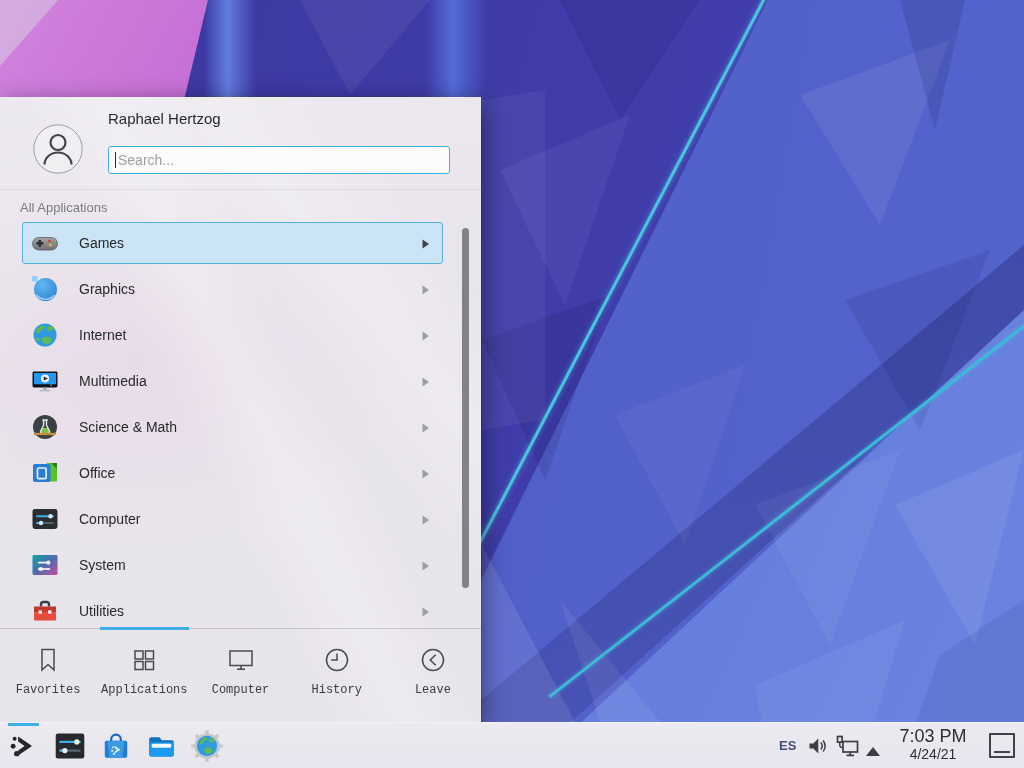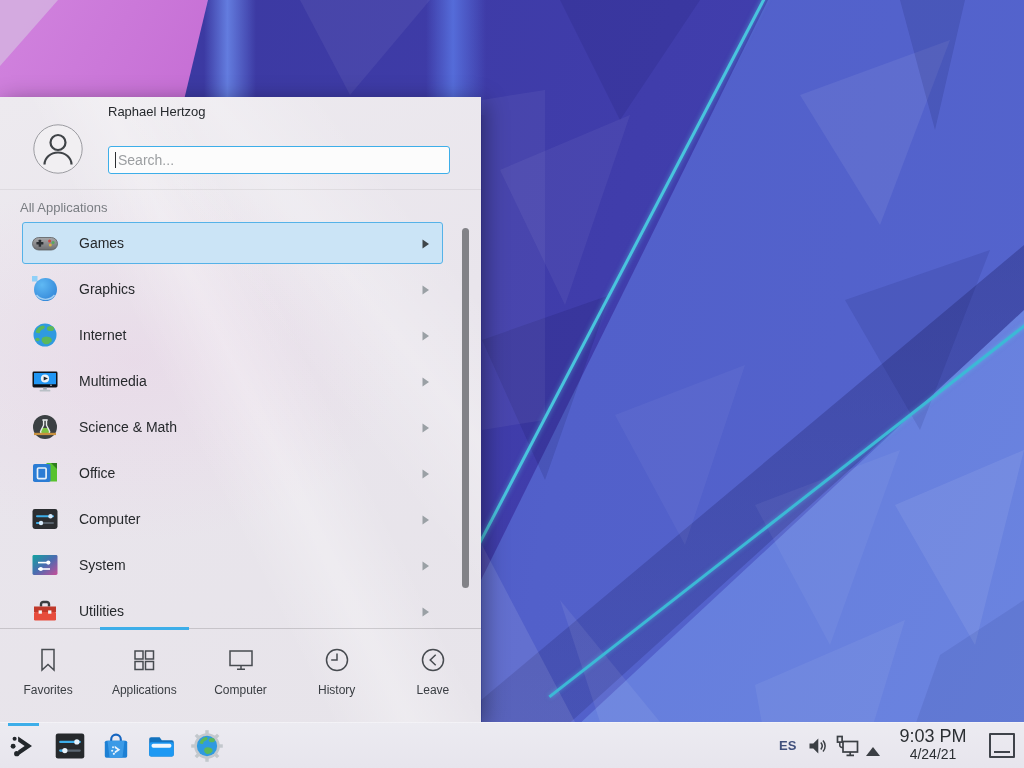--- a/index.html
+++ b/index.html
@@ -57,21 +57,21 @@
     background:radial-gradient(ellipse 380px 260px at 28% 42%, rgba(231,201,226,.35), rgba(231,201,226,0) 70%); }
   .menu-streak { position:absolute; inset:0; pointer-events:none;
     background:linear-gradient(64deg, rgba(255,255,255,0) 42%, rgba(255,255,255,.5) 52%, rgba(255,255,255,0) 62%); opacity:.55; }
   .menu-streak2 { position:absolute; inset:0; pointer-events:none;
     background:linear-gradient(52deg, rgba(255,255,255,0) 60%, rgba(255,255,255,.45) 72%, rgba(255,255,255,0) 84%); opacity:.5; }
 
   .ko-header { position:absolute; left:0; top:0; width:100%; height:93px;
     border-bottom:1px solid rgba(0,0,0,.06); }
   .avatar { position:absolute; left:33px; top:27px; width:50px; height:50px; border-radius:50%;
     background:#f1eff2; }
-  .user-name { position:absolute; left:108px; top:7px; font-size:13px; color:#26292d; }
+  .user-name { position:absolute; left:108px; top:13px; font-size:15px; color:#26292d; }
   .search-wrap { position:absolute; left:108px; top:49px; width:342px; height:28px; }
   .search-input { width:100%; height:100%; border:1px solid #3daee9; border-radius:3px;
     background:#fcfcfc; font-family:"Liberation Sans",sans-serif; font-size:14px; color:#232629;
     padding:0 8px 0 9px; outline:none; }
   .search-input::placeholder { color:#9b9ea1; opacity:1; }
   .caret-bar { position:absolute; left:7px; top:6px; width:1px; height:16px; background:#2b2e31; }
 
   .section-label { position:absolute; left:20px; top:103px; font-size:13px; color:#797d82; }
 
   .ko-list { position:absolute; left:0; top:125px; width:458px; height:406px; overflow:hidden; }
@@ -82,21 +82,21 @@
   .ko-label { margin-left:20px; font-size:14px; color:#26292c; }
   .ko-arrow { position:absolute; right:12px; top:16px; width:9px; height:10px; }
   .ko-arrow svg { display:block; }
   .scrollbar { position:absolute; left:462px; top:131px; width:7px; height:360px;
     background:#828287; border-radius:4px; }
 
   .tabbar { position:absolute; left:0; bottom:0; width:100%; height:94px; display:flex;
     border-top:1px solid rgba(0,0,0,.14); }
   .tab-indicator { position:absolute; top:-2px; left:100px; width:89px; height:3px; background:#3daee9; }
   .tab { flex:1 1 0; display:flex; flex-direction:column; align-items:center; padding-top:15px; }
-  .tab-label { margin-top:7px; font-size:12px; color:#393d42; }
+  .tab-label { margin-top:7px; font-size:12px; color:#393d42;font-family:Liberation Mono, monospace; }
 
   
   .panel { position:absolute; left:0; bottom:0; width:1024px; height:46px;
     background:linear-gradient(to bottom,#ecebf1,#e7e5ed);
     border-top:1px solid rgba(255,255,255,.5); }
   .task-indicator { position:absolute; left:8px; top:0; width:31px; height:3px; background:#3daee9; }
   .task-icon { position:absolute; top:7px; width:32px; height:32px; }
   .ti-1 { left:8px; } .ti-2 { left:54px; } .ti-3 { left:100px; } .ti-4 { left:146px; } .ti-5 { left:191px; }
   .tray-kb { position:absolute; left:779px; top:0; height:46px; line-height:46px;
     font-size:13px; font-weight:bold; color:#40507c; }
@@ -513,18 +513,18 @@
     </svg>
   </span>
 
   <span class="tray-icon tr-caret">
     <svg width="14" height="9" viewBox="0 0 14 9">
         <path d="M7 0 L14 9 L0 9 Z" fill="#3b3f44"></path>
       </svg>
   </span>
 
   <div class="clock">
-    <div class="clock-time">9:03 PM</div>
+    <div class="clock-time">7:03 PM</div>
     <div class="clock-date">4/24/21</div>
   </div>
 
   <div class="show-desktop"></div>
 </div>
 
 </body></html>

